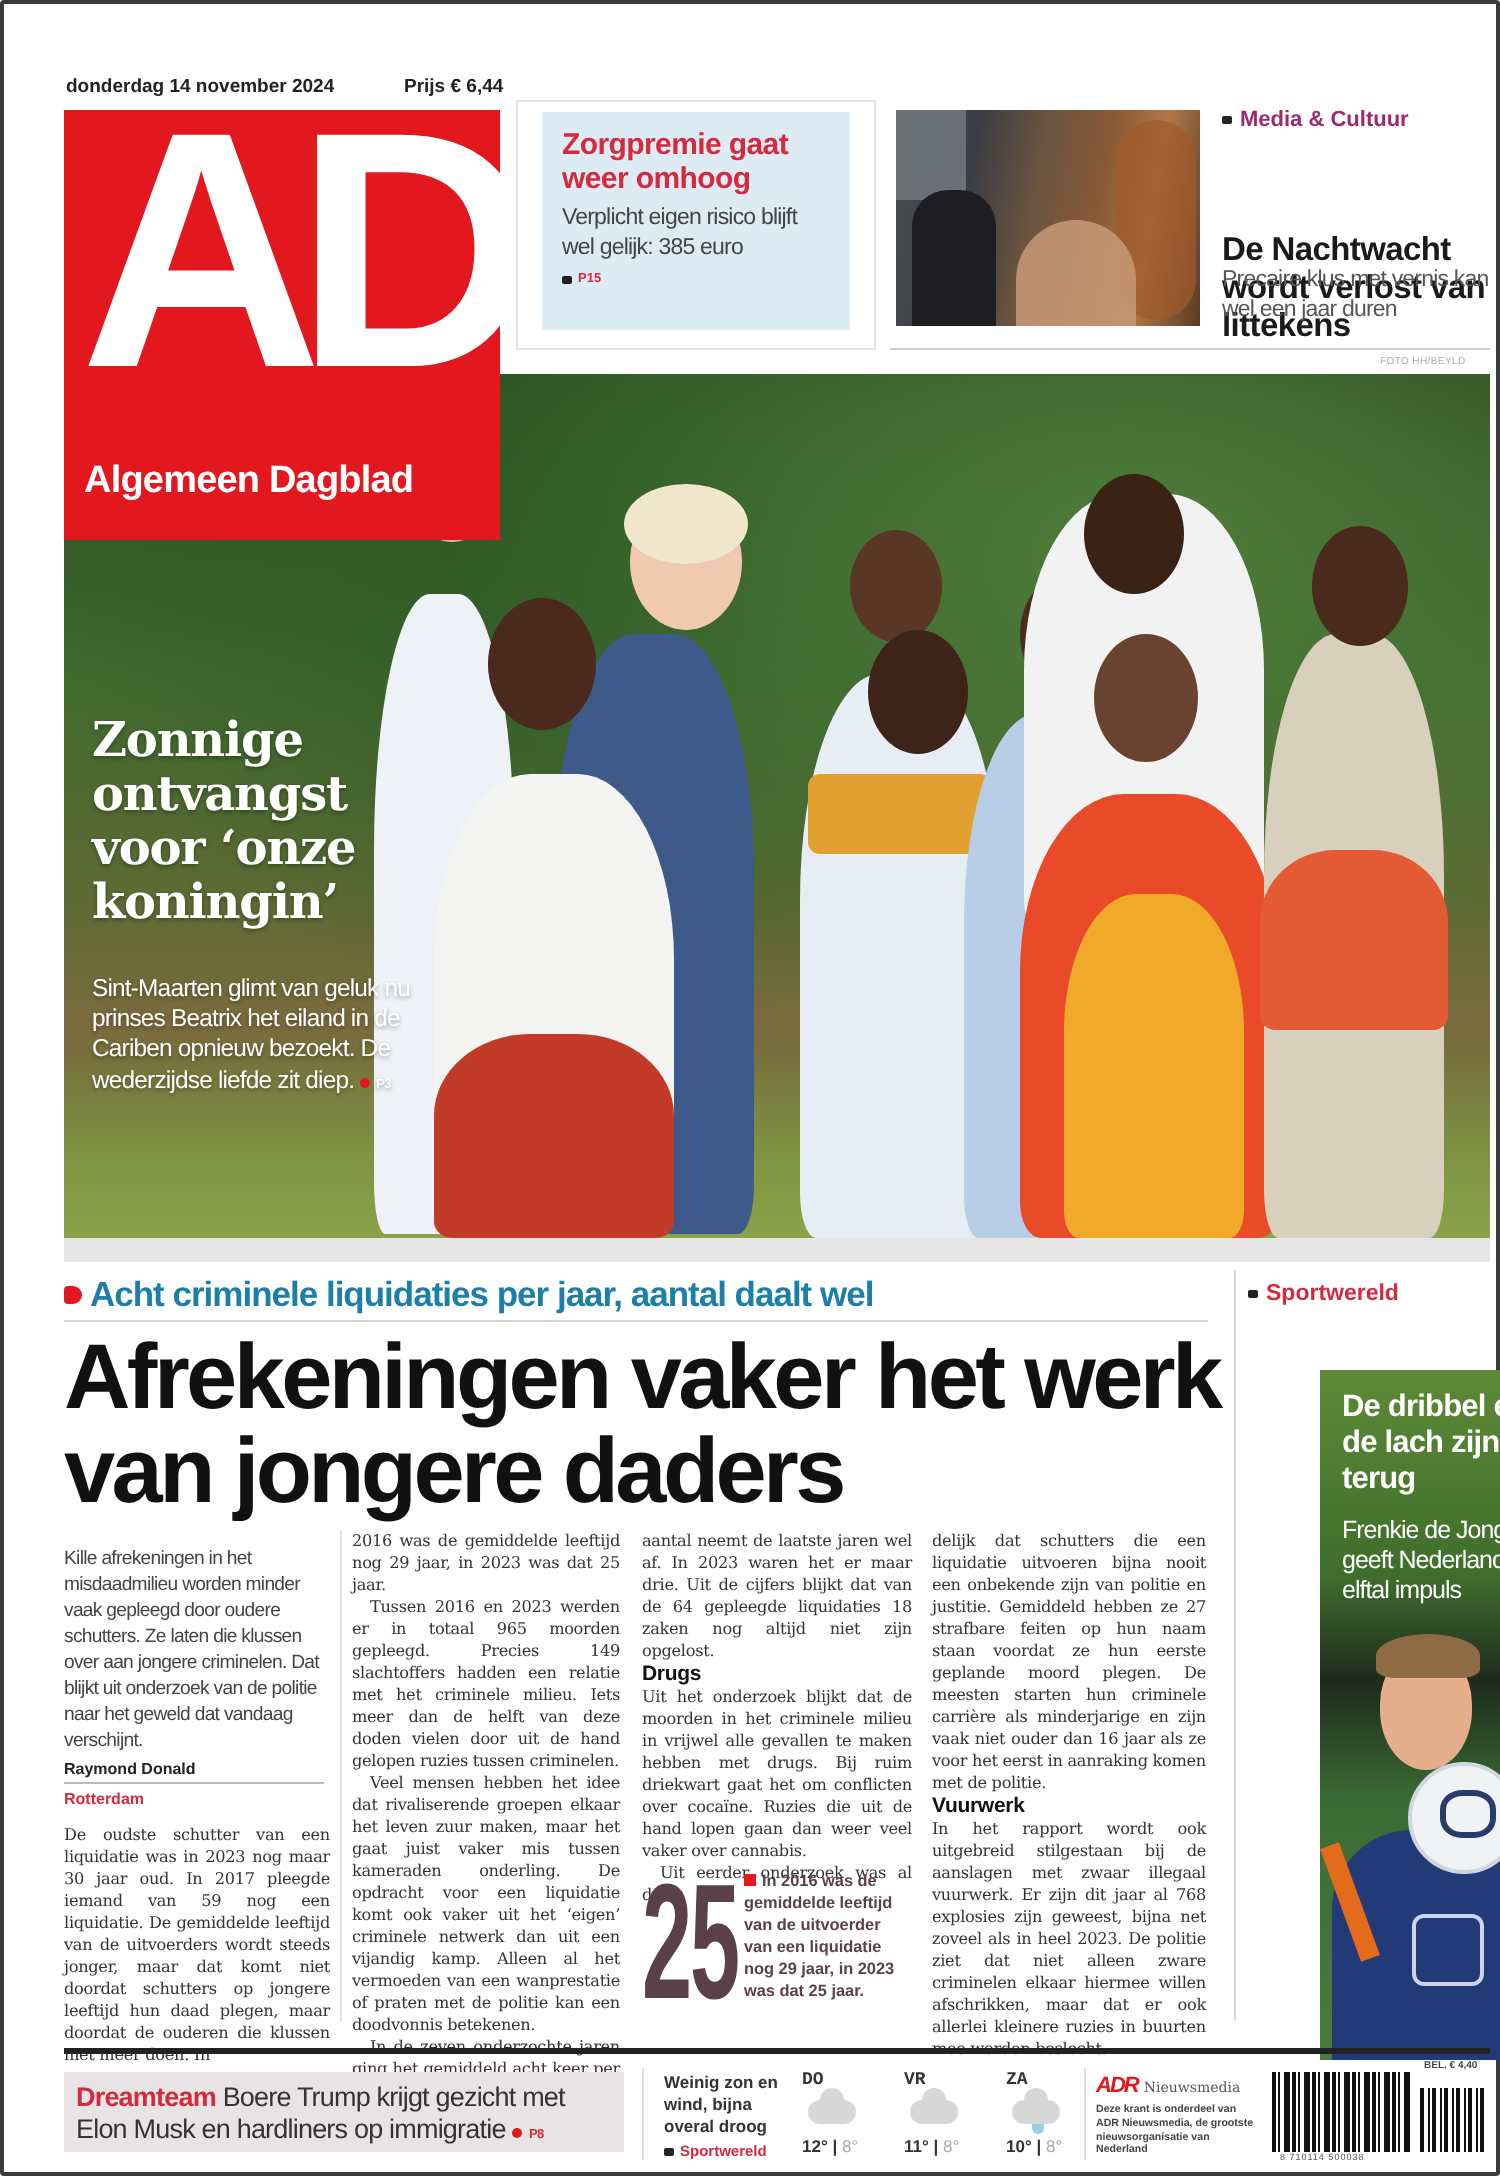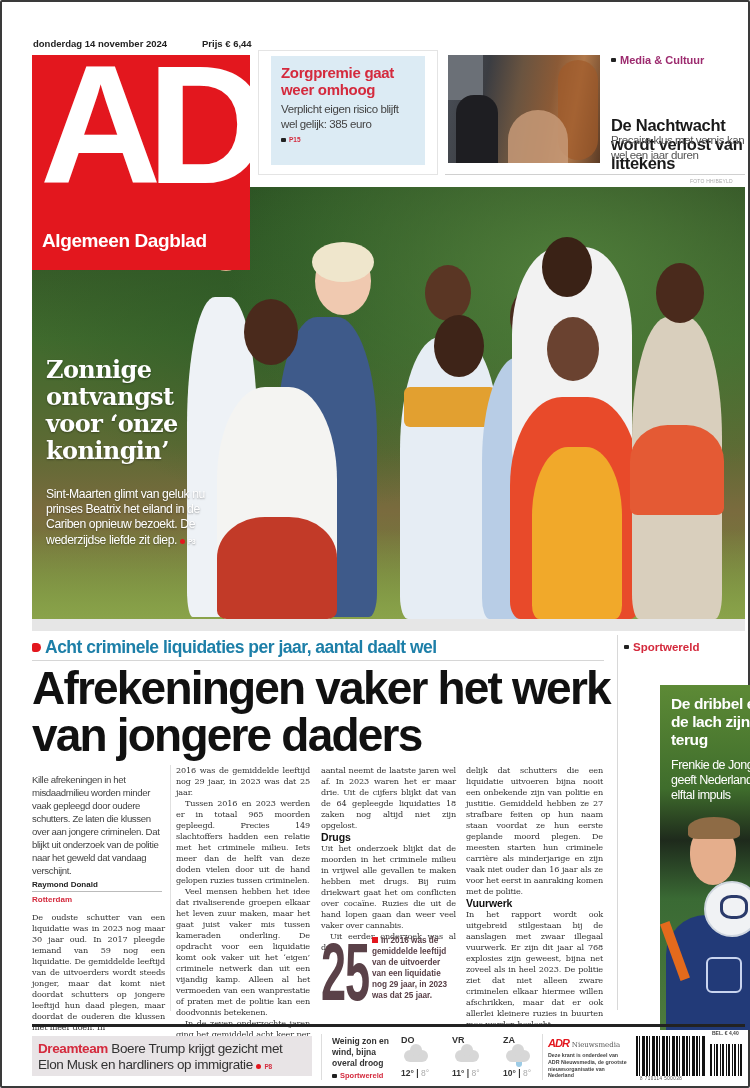--- a/index.html
+++ b/index.html
@@ -94,21 +94,21 @@
   
   .bottom-rule { position: absolute; left: 32px; top: 1024px; width: 713px; height: 3px; background: #222; }
   .dreamteam { position: absolute; left: 32px; top: 1036px; width: 280px; height: 40px; background: #e8e4e6; padding: 5px 6px; font-size: 13.5px; line-height: 16px; color: #333; letter-spacing: -0.4px; }
   .dreamteam .tag { color: #d42a3d; font-weight: bold; }
   .dreamteam .ref { font-size: 6.5px; font-weight: bold; color: #d42a3d; }
   .b-div { position: absolute; top: 1034px; width: 1px; height: 46px; background: #ddd; }
 
   .weather-text { position: absolute; left: 332px; top: 1036px; width: 60px; font-size: 8.5px; font-weight: bold; line-height: 11px; color: #333; }
   .weather-link { position: absolute; left: 332px; top: 1071px; font-size: 7.5px; font-weight: bold; color: #d42a3d; display:flex; align-items:center; gap:3px; }
   .wday { position: absolute; top: 1035px; width: 50px; }
-  .wday .d { font-size: 9px; font-weight: bold; color: #333; }
+  .wday .d { font-size: 9px; font-weight: bold; color: #333; font-family: Liberation Mono, monospace; }
   .wday .cloud { position: relative; width: 24px; height: 12px; margin: 5px 0 0 3px; background: #d7d7d7; border-radius: 8px; }
   .wday .cloud::before { content:""; position:absolute; left:6px; top:-6px; width:12px; height:12px; background:#d7d7d7; border-radius:50%; }
   .wday .rain { position:absolute; left: 10px; top: 12px; width: 6px; height: 5px; background: #9ccbe6; border-radius: 0 0 3px 3px; }
   .wday .t { font-size: 8.5px; font-weight: bold; color: #333; margin-top: 6px; }
   .wday .t .lo { color: #aaa; font-weight: normal; }
 
   .adr-logo { position: absolute; left: 548px; top: 1037px; display:flex; align-items:baseline; gap:3px; }
   .adr-logo .mark { color: #e3171e; font-weight: bold; font-size: 11px; font-style: italic; letter-spacing: -1px; }
   .adr-logo .txt { font-family: "DejaVu Serif", serif; font-size: 7px; color: #555; }
   .adr-text { position: absolute; left: 548px; top: 1052px; width: 82px; font-size: 5.3px; line-height: 6.8px; color: #444; font-weight: bold; }

